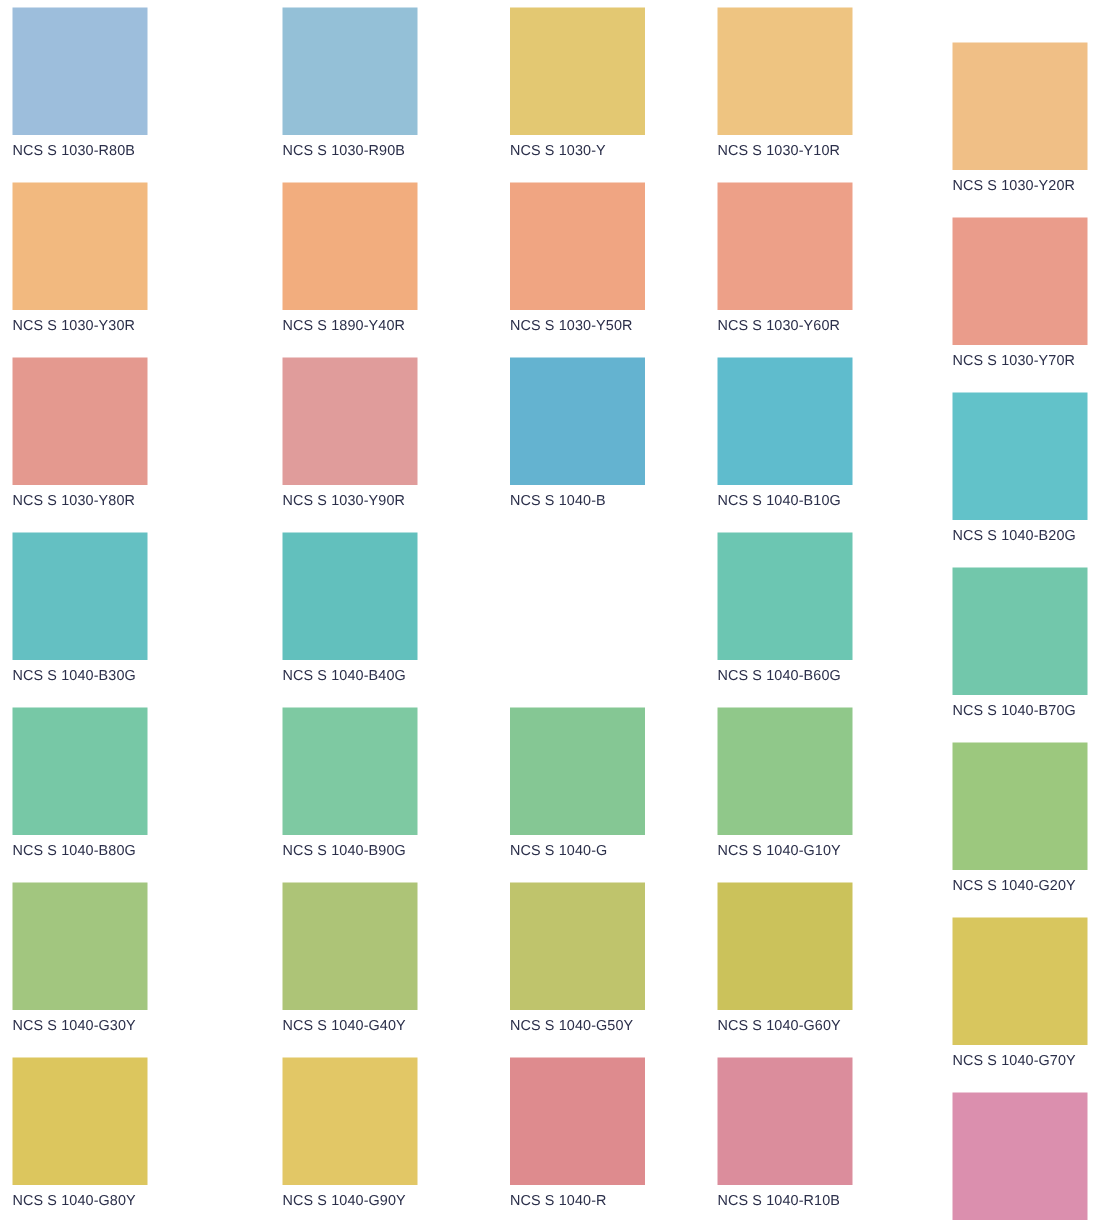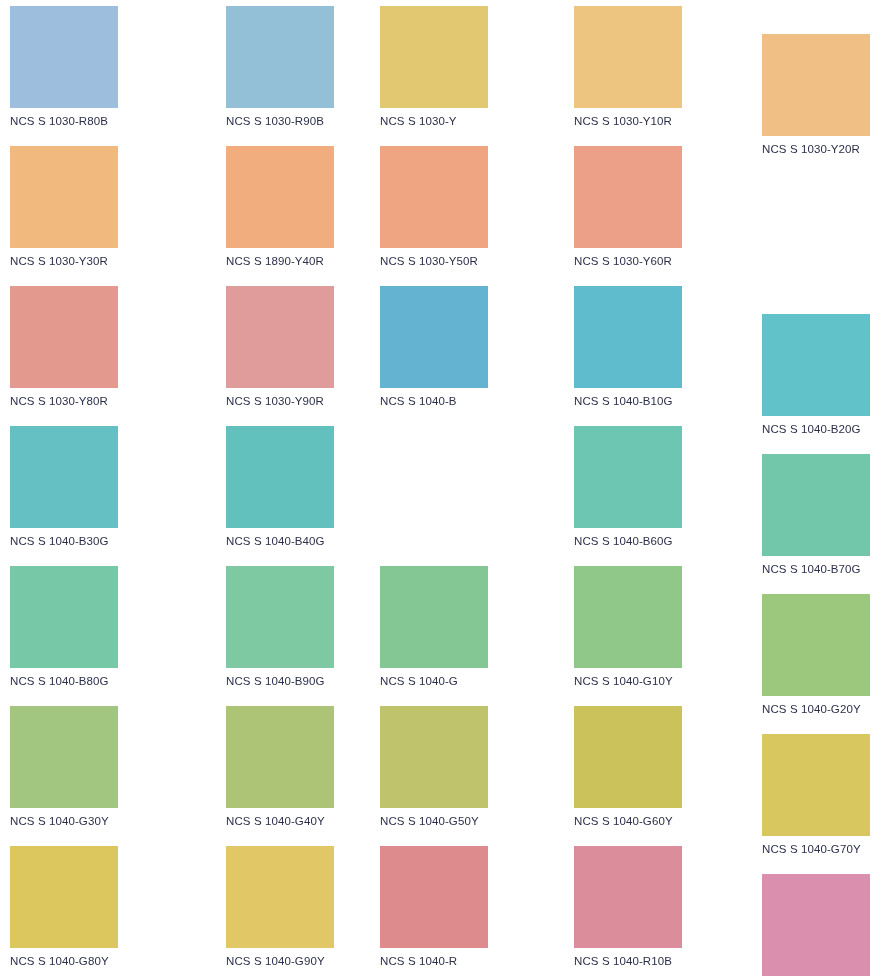--- a/index.html
+++ b/index.html
@@ -41,21 +41,21 @@
     display: block;
     margin-top: 6px;
     font-size: 11.5px;
     line-height: 14px;
     color: #2b2f4a;
     letter-spacing: 0.1px;
     white-space: nowrap;
   }
   .col-0 { left: 10px; }
   .col-1 { left: 198px; padding-left: 28px; }
-  .col-2 { left: 380px; }
+  .col-2 { left: 408px; }
   .col-3 { left: 574px; }
   .col-4 { left: 762px; margin-top: 28px; }
 </style>
 </head>
 <body style="background: rgb(255, 255, 255);">
 
 <div id="swatch-grid">
     <div class="swatch-row">
       <div class="swatch-cell col-0">
         <span class="swatch-chip" style="background-color: rgb(157, 190, 220);"></span>
@@ -88,20 +88,24 @@
         <span class="swatch-label">NCS S 1890-Y40R</span>
       </div>
       <div class="swatch-cell col-2">
         <span class="swatch-chip" style="background-color: rgb(240, 165, 130);"></span>
         <span class="swatch-label">NCS S 1030-Y50R</span>
       </div>
       <div class="swatch-cell col-3">
         <span class="swatch-chip" style="background-color: rgb(237, 160, 136);"></span>
         <span class="swatch-label">NCS S 1030-Y60R</span>
       </div>
+      <div class="swatch-cell col-4">
+        <span class="swatch-chip" style="background-color: rgb(234, 156, 139);"></span>
+        <span class="swatch-label">NCS S 1030-Y70R</span>
+      </div>
     </div>
     <div class="swatch-row">
       <div class="swatch-cell col-0">
         <span class="swatch-chip" style="background-color: rgb(228, 153, 143);"></span>
         <span class="swatch-label">NCS S 1030-Y80R</span>
       </div>
       <div class="swatch-cell col-1">
         <span class="swatch-chip" style="background-color: rgb(224, 156, 155);"></span>
         <span class="swatch-label">NCS S 1030-Y90R</span>
       </div>

